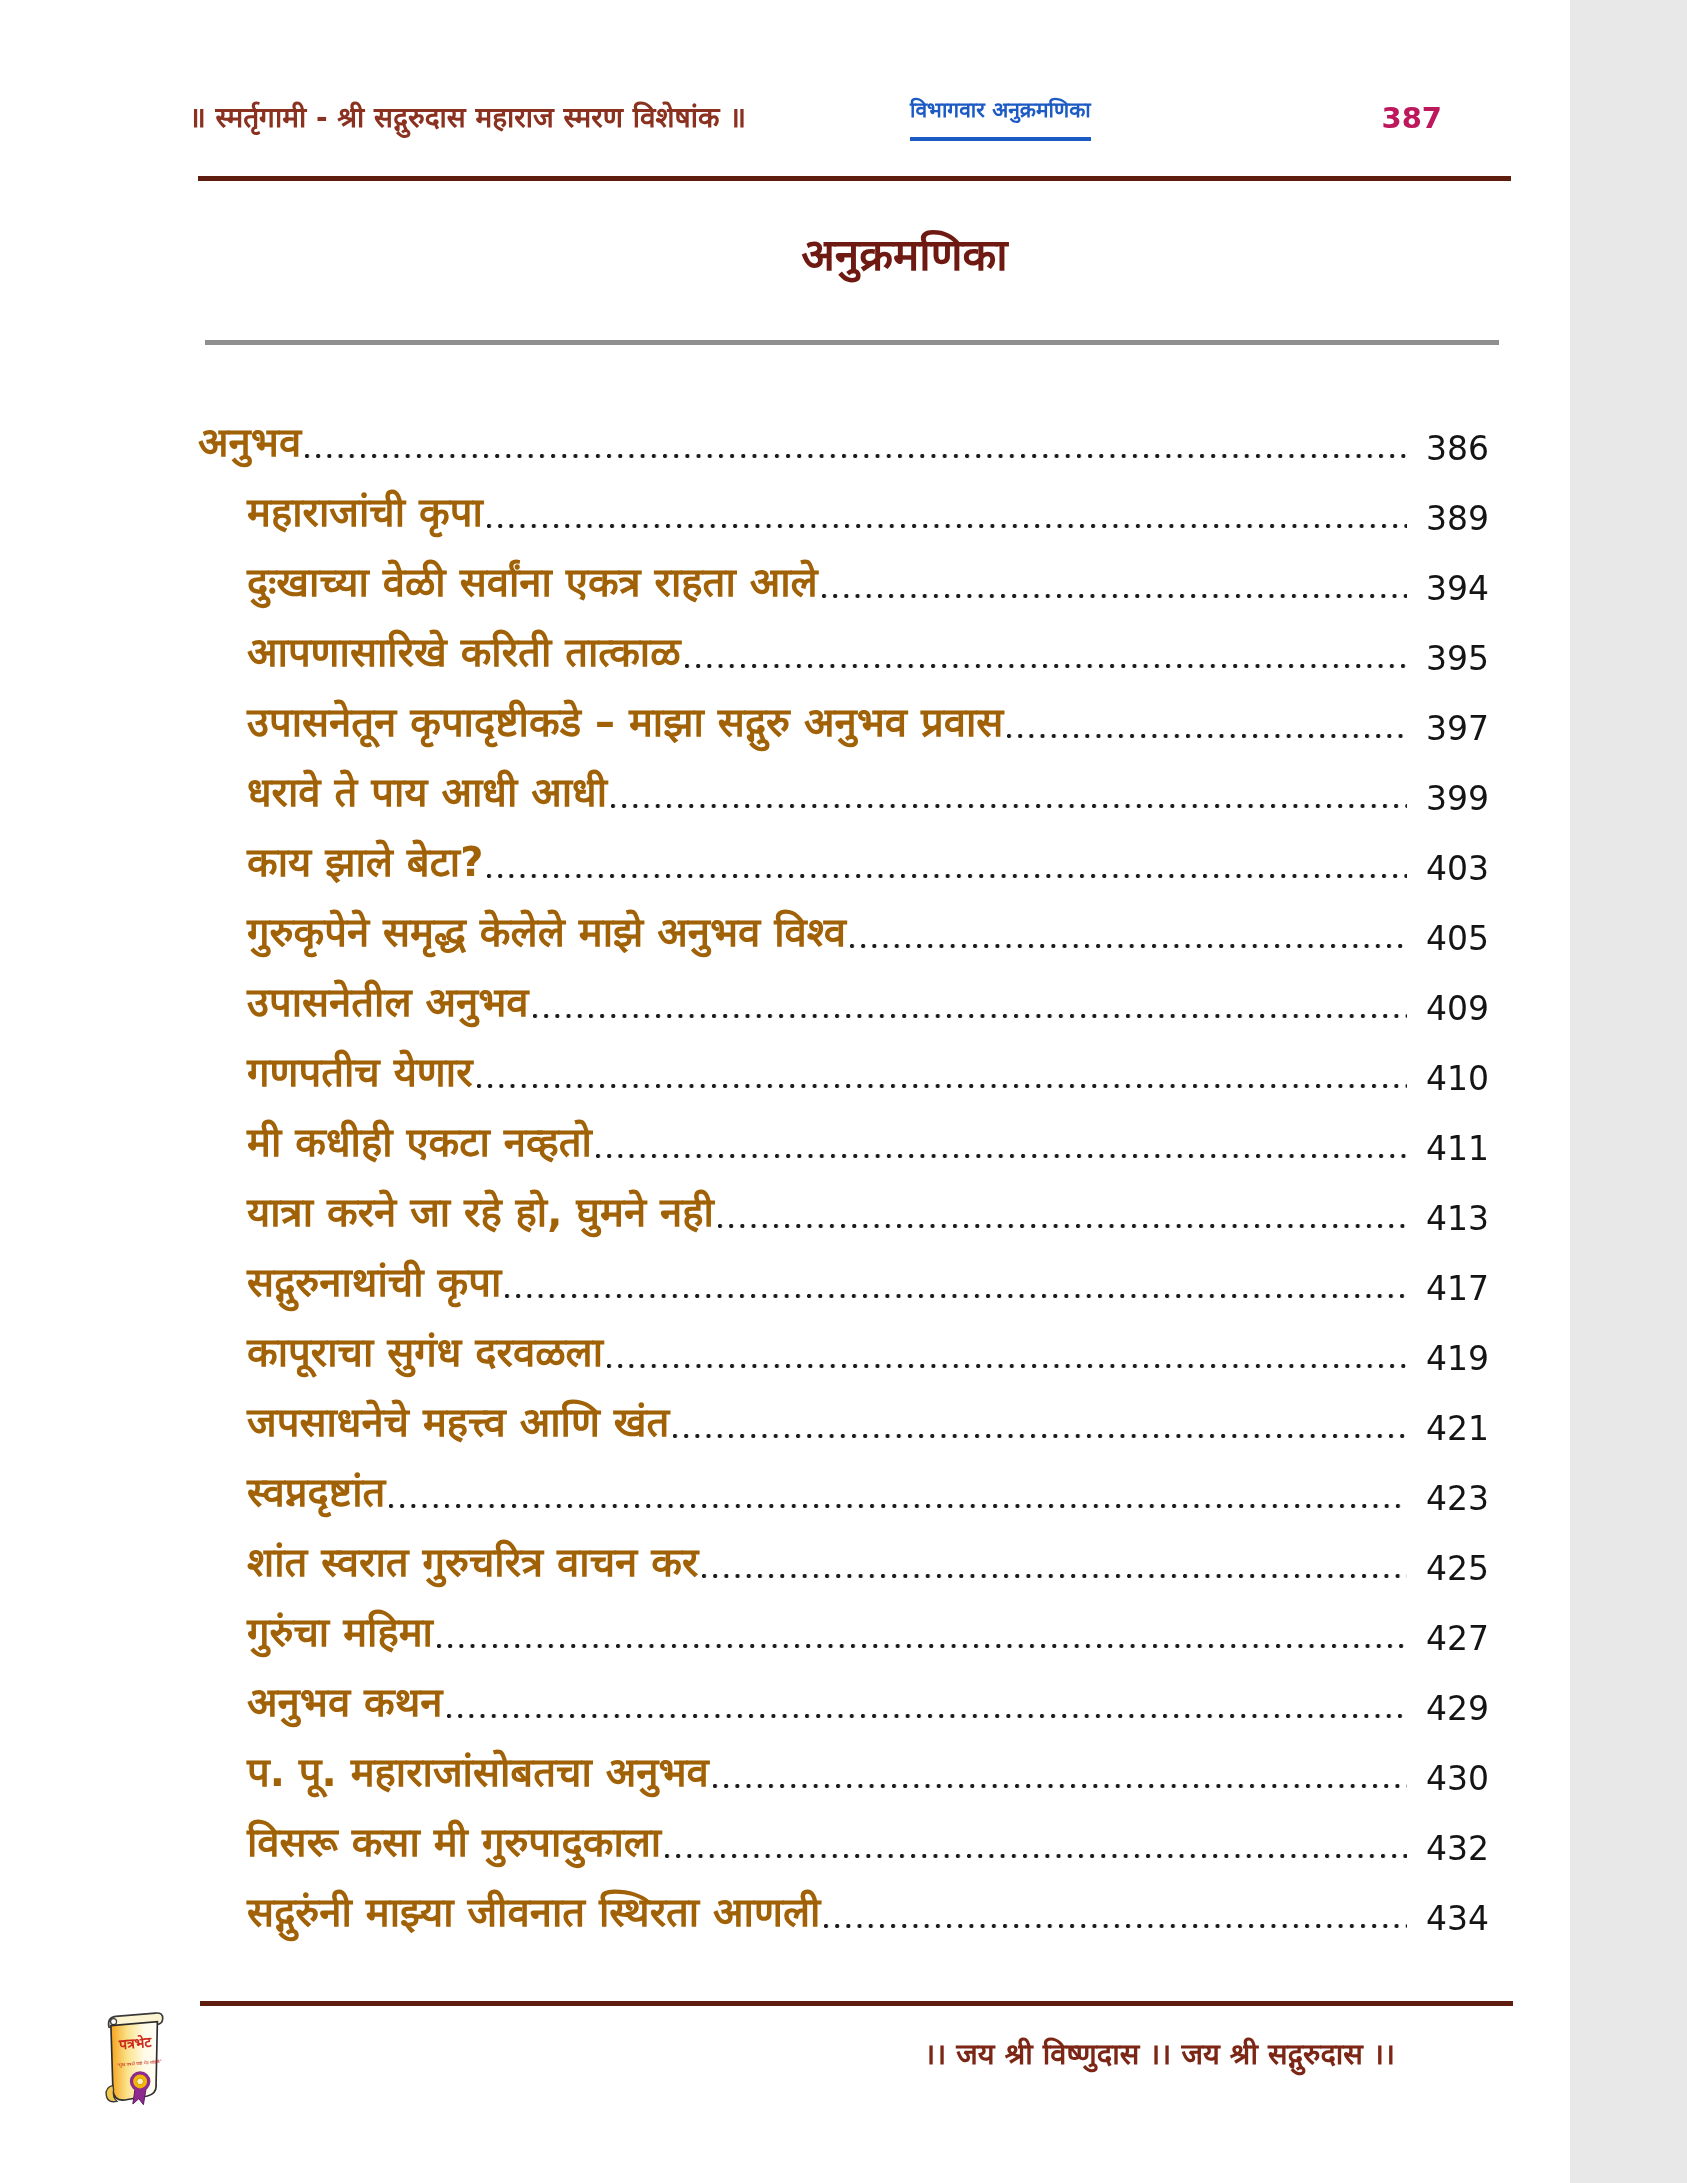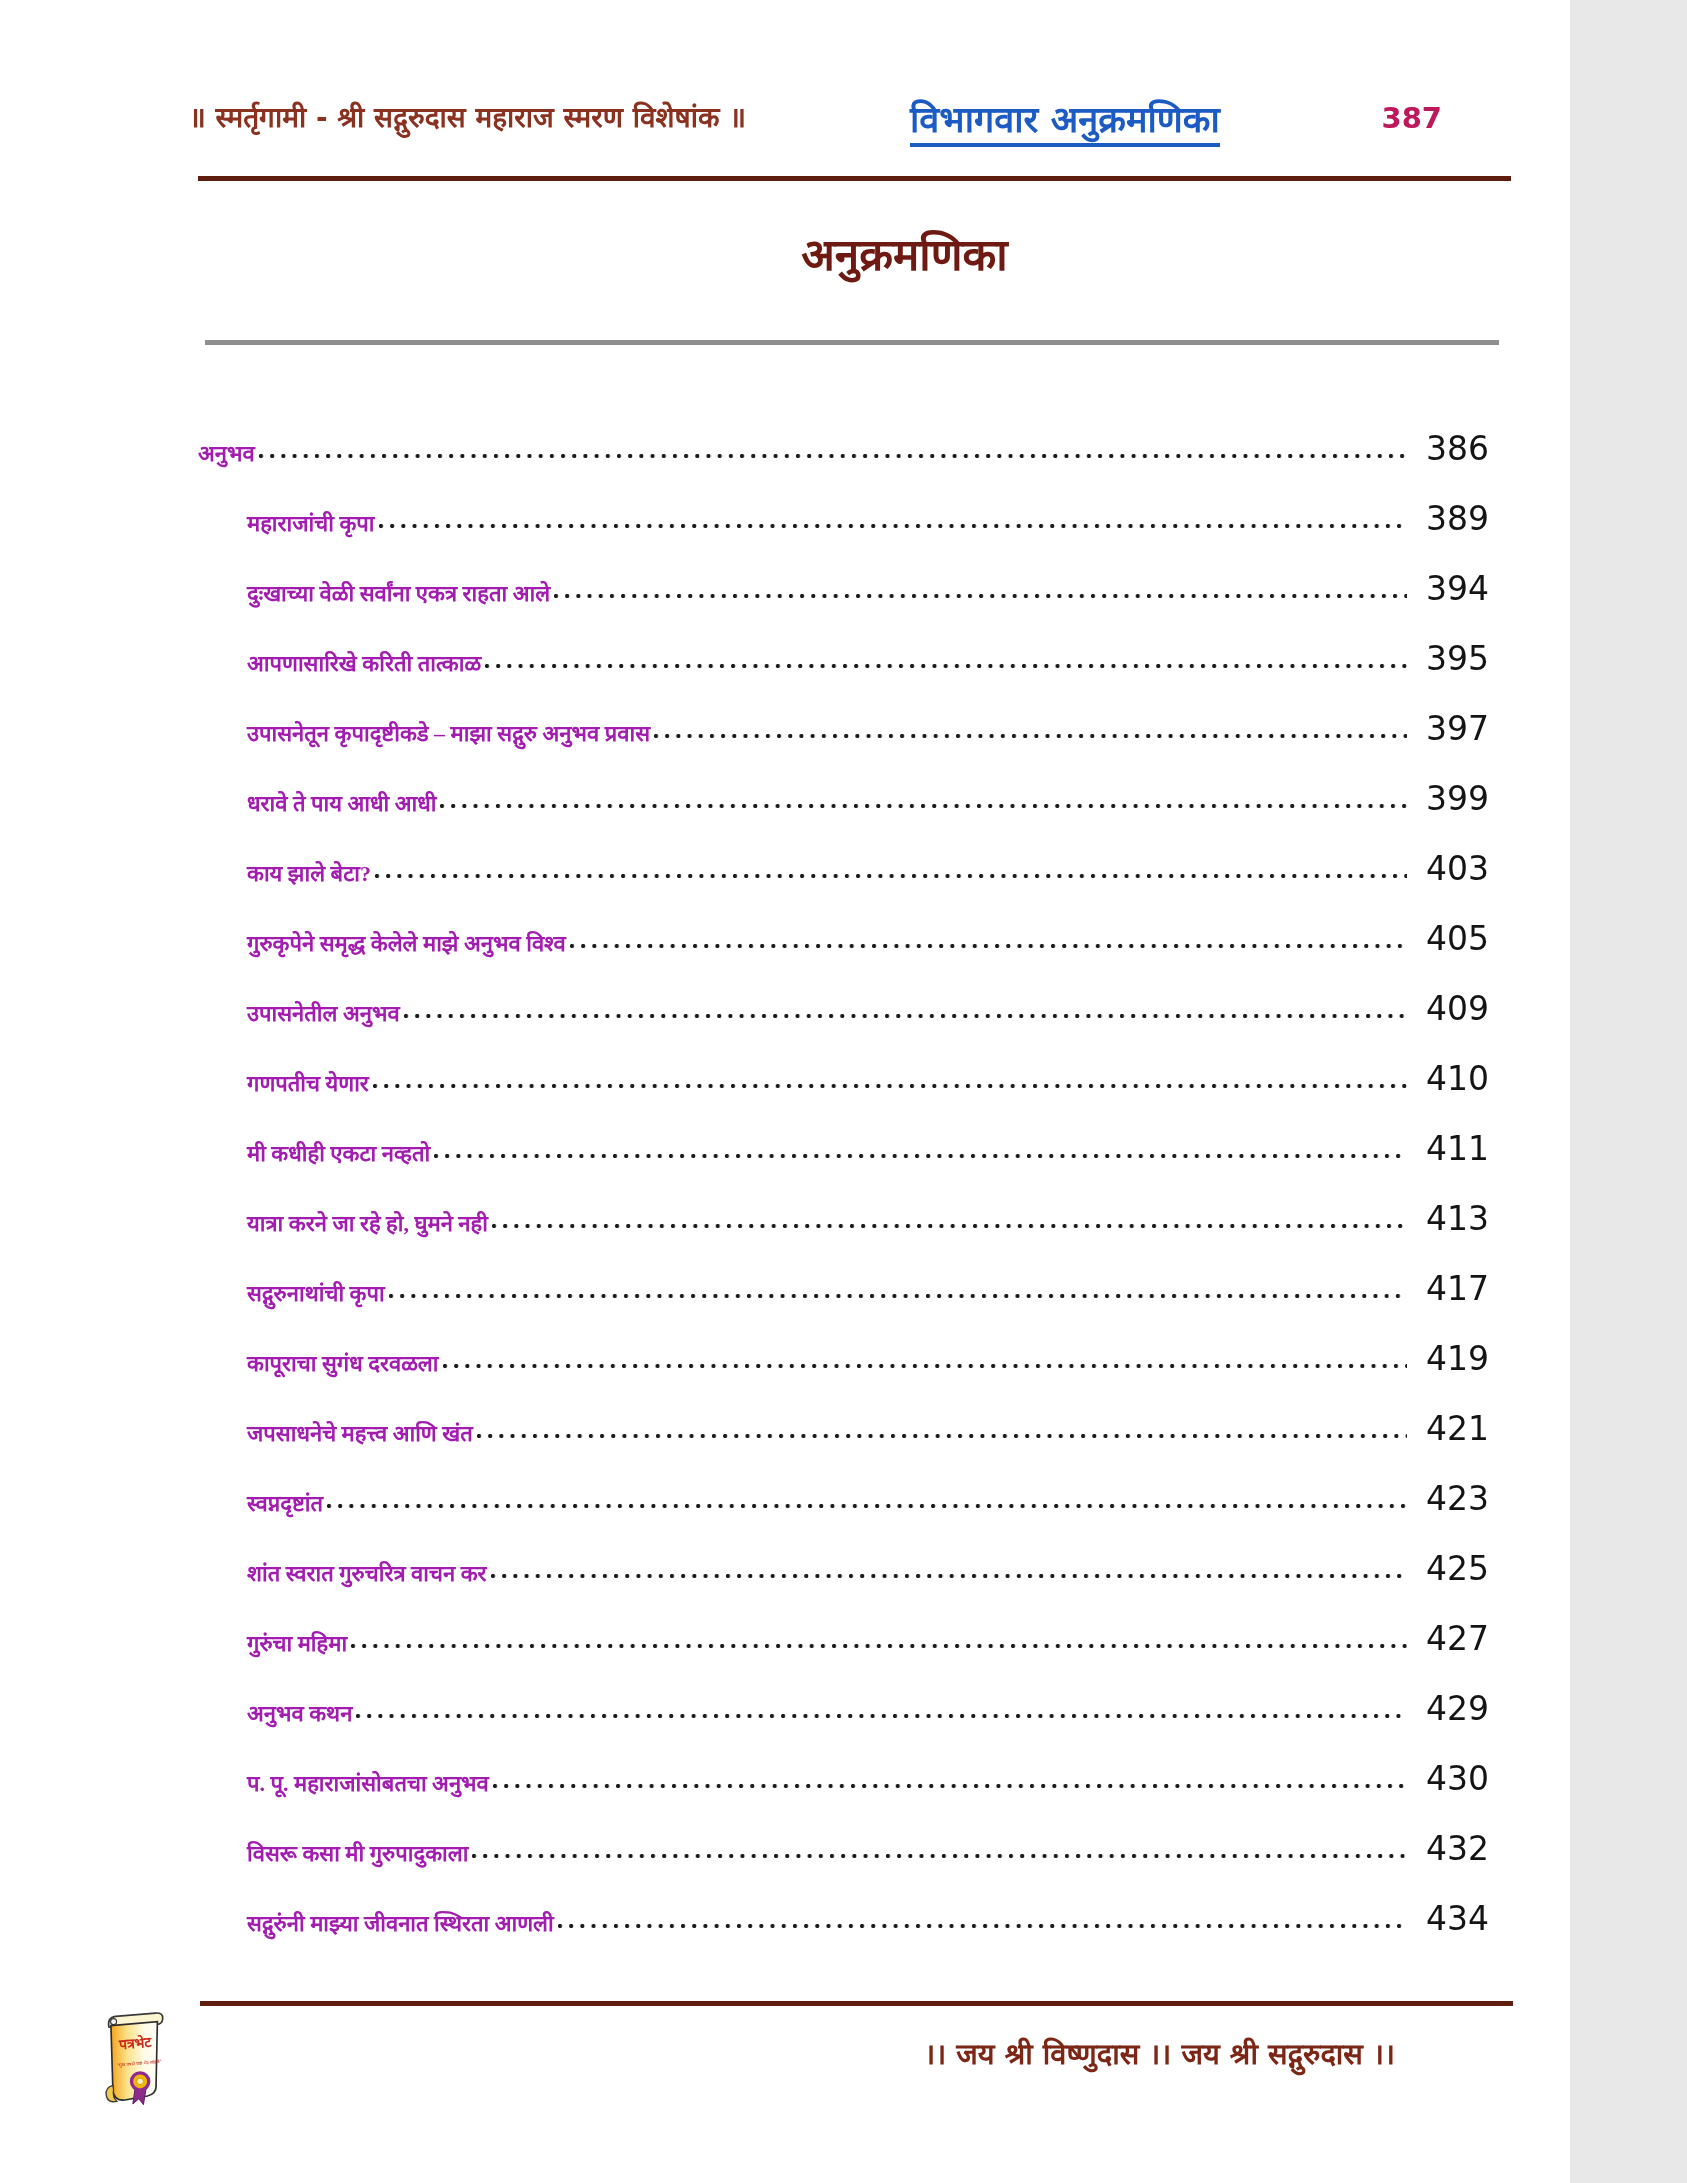--- a/index.html
+++ b/index.html
@@ -11,23 +11,23 @@
     font-family:"DejaVu Sans", sans-serif;
   }
   
   .header-left{
     position:absolute;left:189px;top:101px;
     font-size:28px;font-weight:bold;color:#8a3120;
     white-space:nowrap;line-height:1.2;
   }
   .header-link{
     position:absolute;left:910px;top:98px;
-    font-size:36px;font-weight:bold;color:#1d5bc4;
+    font-size:21px;font-weight:bold;color:#1d5bc4;
     text-decoration:none;border-bottom:4px solid #1d5bc4;
-    padding-bottom:2px;white-space:nowrap;cursor:pointer;line-height:1.2;
+    padding-bottom:14px;white-space:nowrap;cursor:pointer;line-height:1.2;
   }
   .header-page{
     position:absolute;left:1376px;top:101px;width:66px;
     font-size:29px;font-weight:bold;color:#be185d;text-align:right;line-height:1.2;
   }
   .rule{position:absolute;}
   .rule-header{left:198px;top:176px;width:1313px;height:4.6px;background:#5e1d0e;}
   .page-title{
     position:absolute;left:0;top:200px;width:1687px;
     text-align:center;transform:translateX(61px);
@@ -36,22 +36,22 @@
   .rule-grey{left:205px;top:340px;width:1294px;height:4.6px;background:#8f8f8f;}
   
   .toc{
     position:absolute;left:198px;top:397px;width:1291px;
   }
   .toc-row{
     display:flex;align-items:flex-end;height:70px;
   }
   .toc-row.indent{padding-left:49px;}
   .toc-label{
-    font-size:22px;font-weight:bold;color:#a21caf;
-    white-space:nowrap;line-height:1.25;font-family:Liberation Serif, serif;
+    font-size:40px;font-weight:bold;color:#a16207;
+    white-space:nowrap;line-height:1.25;
   }
   .toc-dots{
     flex:1 1 auto;display:block;height:8px;
     margin:0 9.3px 6.6px 4px;
     background-image:radial-gradient(circle at 2px 4px,#1b1b1b 1.8px,transparent 2.4px);
     background-size:11.2px 8px;
     background-repeat:repeat-x;
     background-position:left bottom;
   }
   .toc-page{

